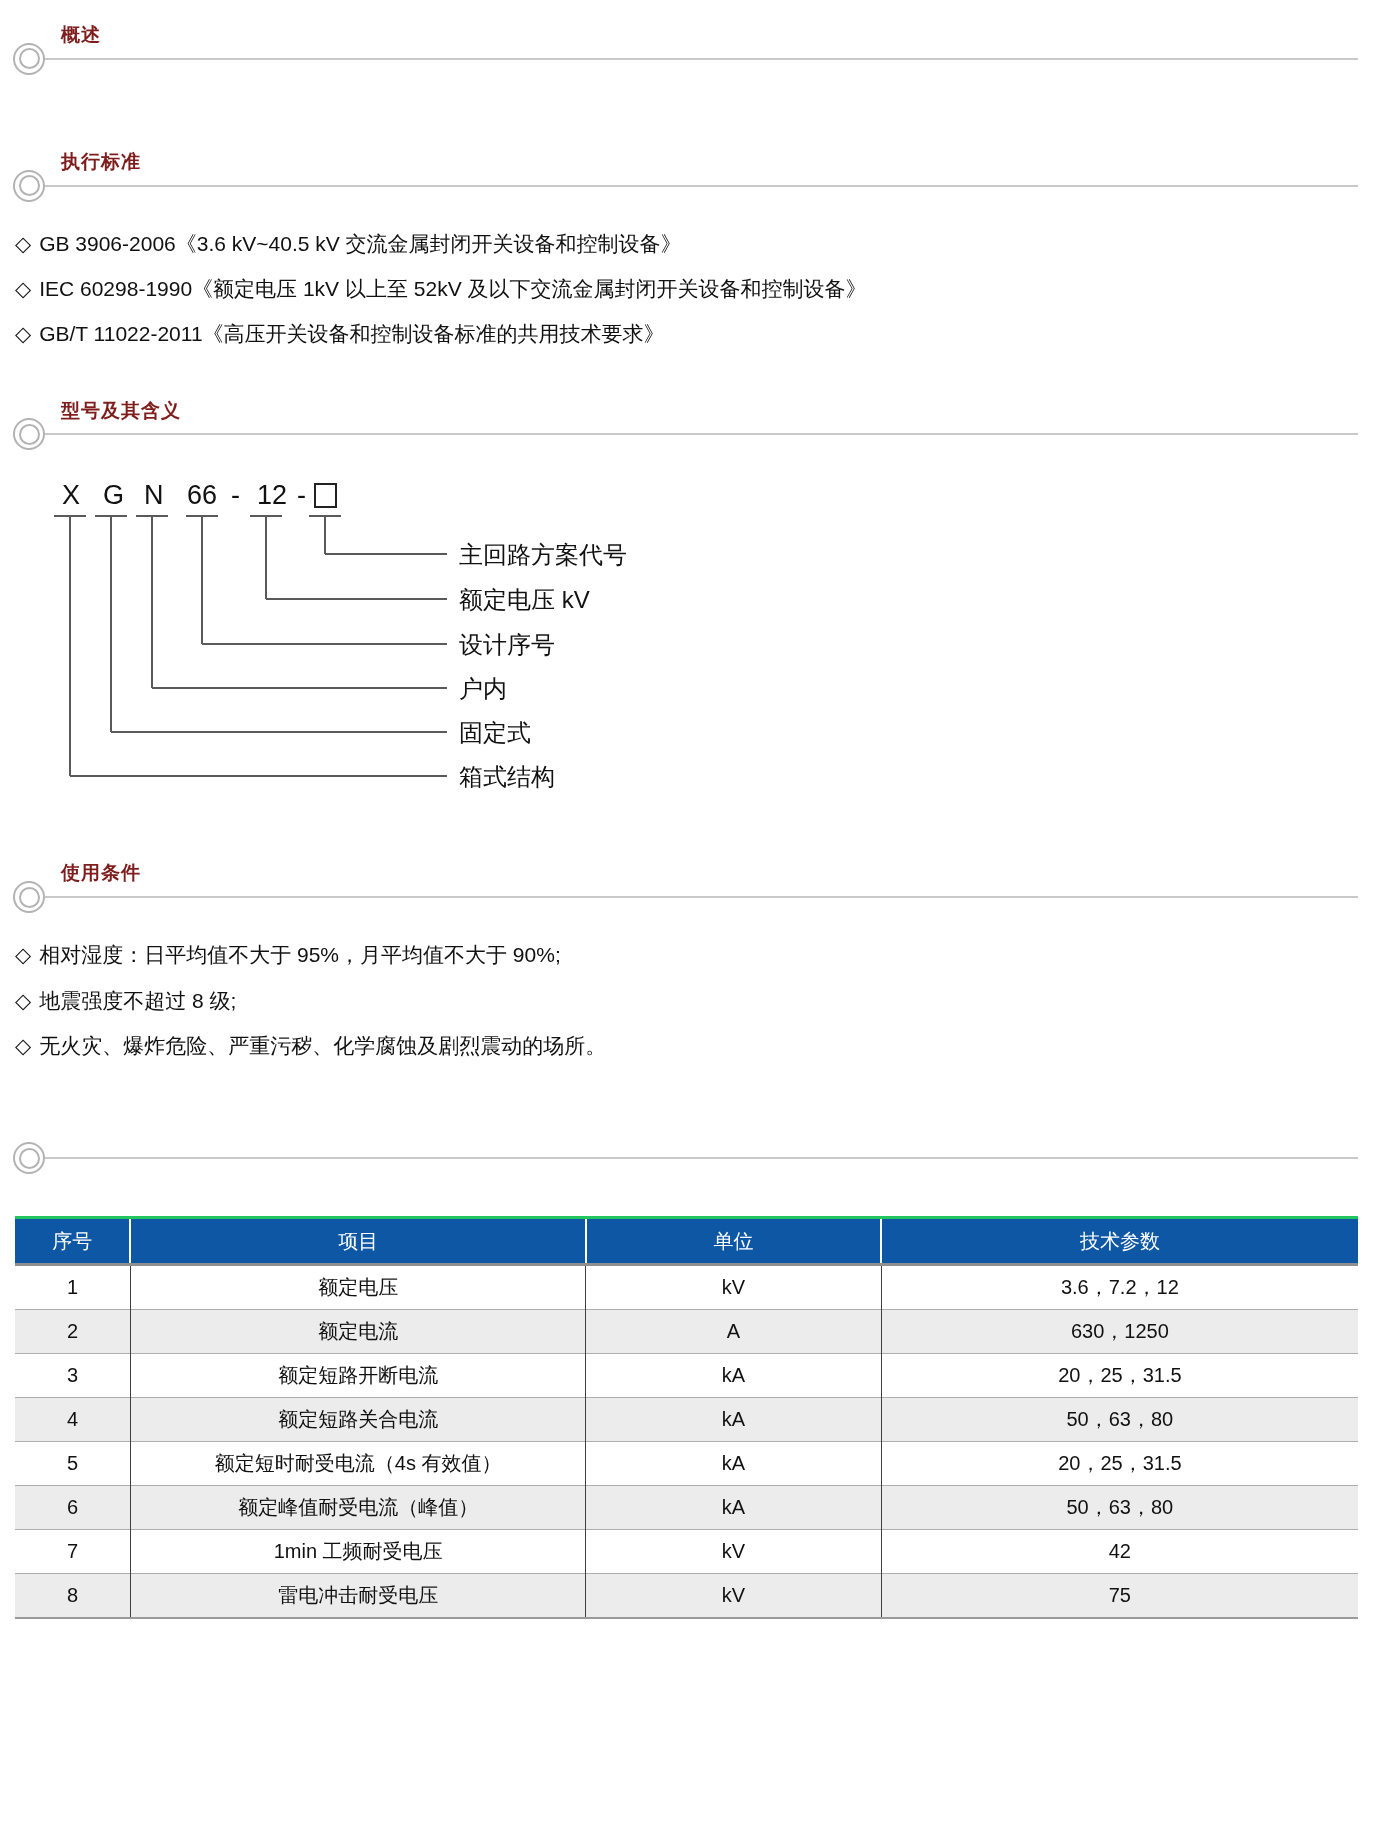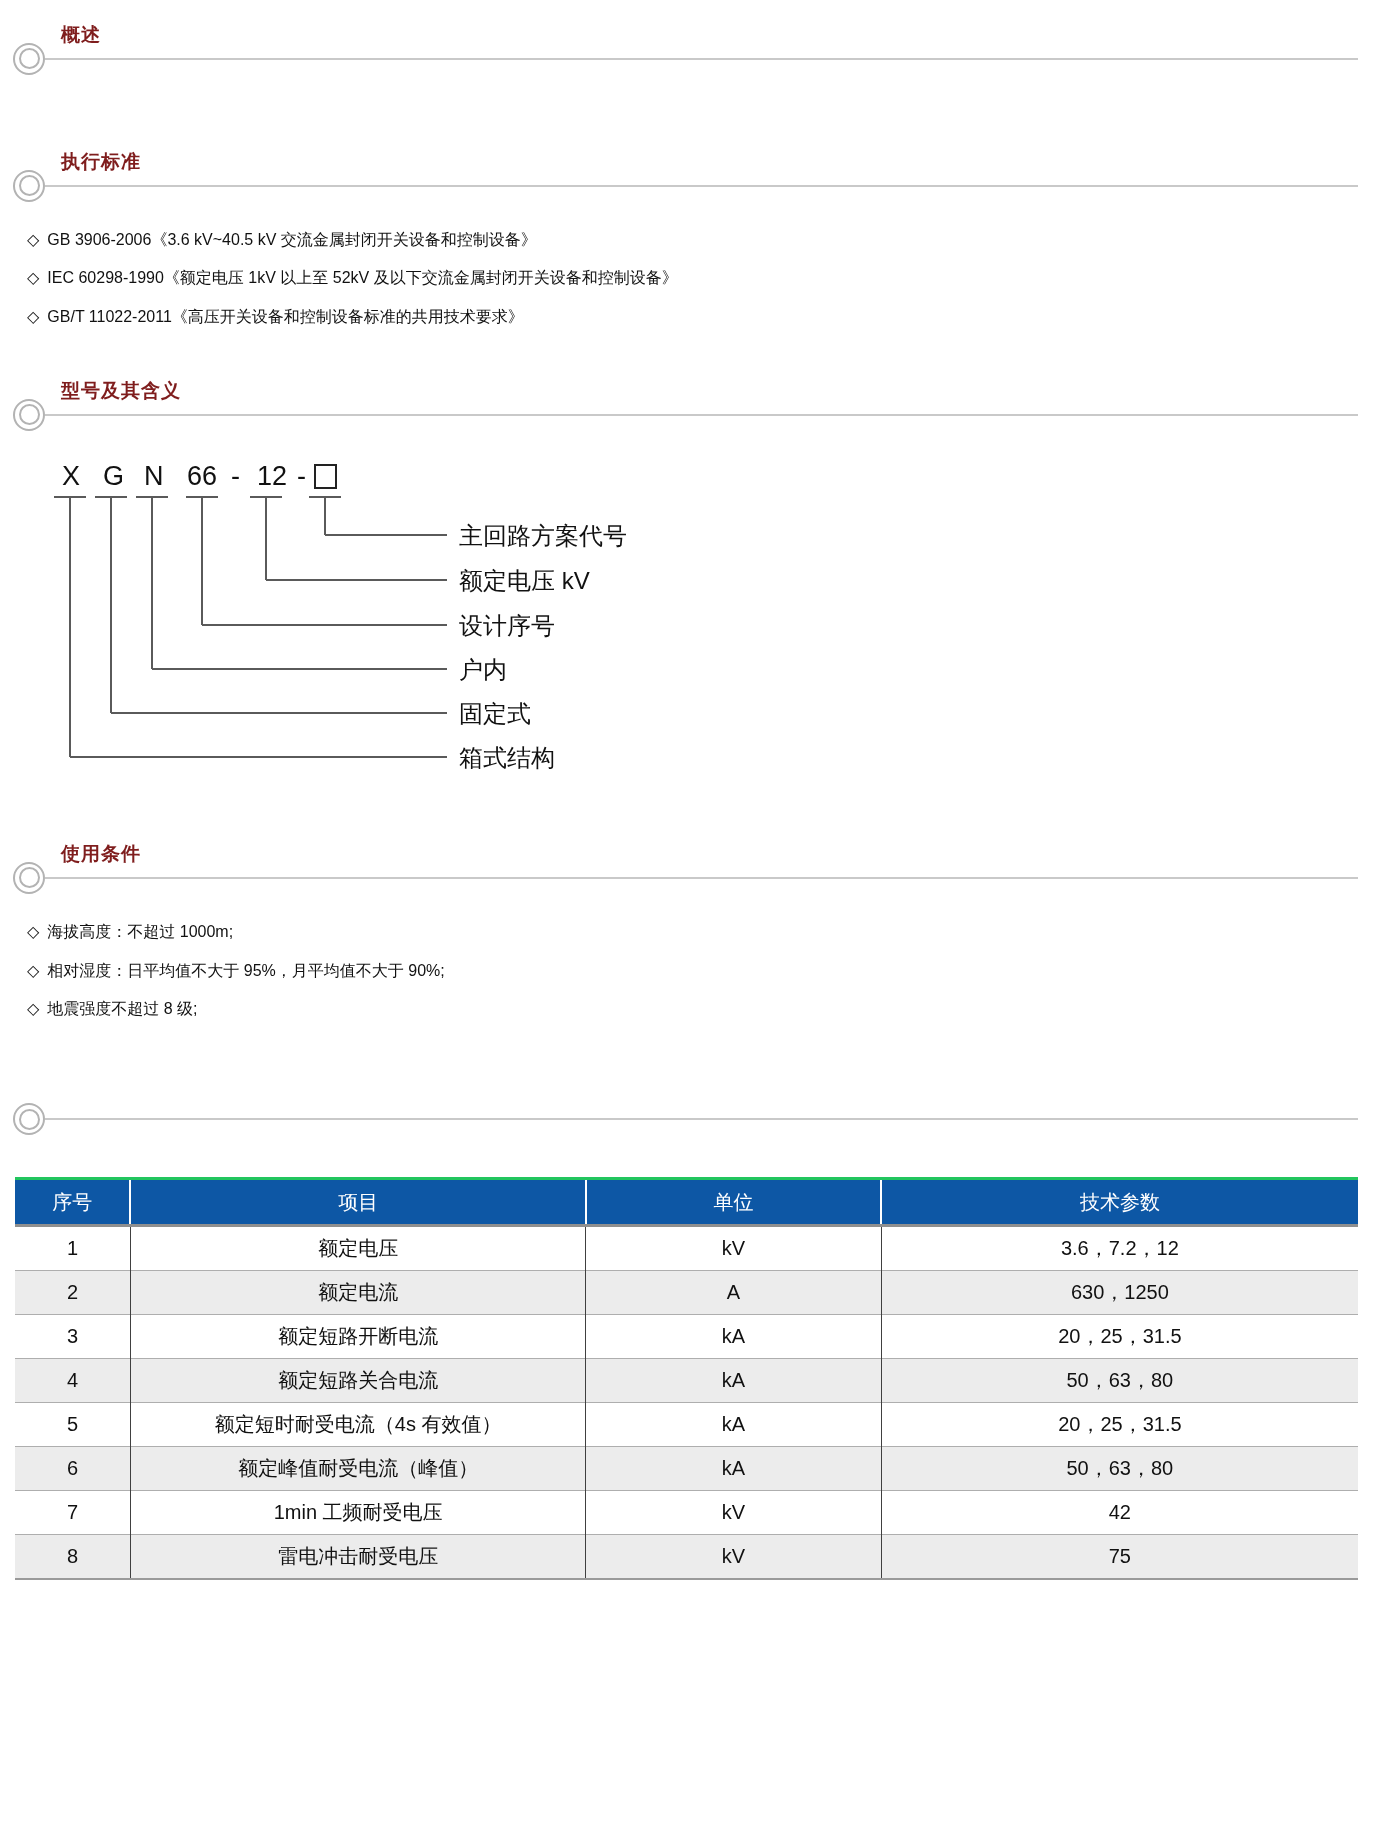--- a/index.html
+++ b/index.html
@@ -18,21 +18,21 @@
   .ring{
     width:28px;height:28px;border:2px solid #b3b3b3;border-radius:50%;
     display:flex;align-items:center;justify-content:center;background:#fff;flex:0 0 auto;
   }
   .ring::after{content:"";width:17px;height:17px;border:2px solid #b3b3b3;border-radius:50%;}
   .hline{flex:1;height:2px;background:#c9c9c9;}
   
   .para{margin:10px 0 0;font-size:21px;line-height:1.62;text-indent:42px;}
   
   .dlist{margin-top:26px;}
-  .dlist .list-item{font-size:16px;margin:0 0 18px 12px;line-height:1.3;}
+  .dlist .list-item{font-size:21px;margin:0 0 18px 0;line-height:1.3;}
   .dlist .bullet{margin-right:8px;}
   
   .sec-standards{margin-top:74px;}
   .sec-model{margin-top:52px;}
   .sec-conditions{margin-top:64px;}
   .sec-params{margin-top:86px;}
   
   .diagram-wrap{margin:22px 0 0 0;}
   
   .tbl-wrap{margin-top:40px;}
@@ -121,23 +121,23 @@
     </div>
   </div>
 
   <div class="sec sec-conditions">
     <h2 class="sec-title">使用条件</h2>
     <div class="divider">
       <span class="ring"></span>
       <span class="hline"></span>
     </div>
     <div class="dlist" id="conditions-list">
-        <div class="list-item"><span class="bullet">◇</span><span>海拔高度：不超过 1000m;</span></div>
         <div class="list-item"><span class="bullet">◇</span><span>相对湿度：日平均值不大于 95%，月平均值不大于 90%;</span></div>
         <div class="list-item"><span class="bullet">◇</span><span>地震强度不超过 8 级;</span></div>
+        <div class="list-item"><span class="bullet">◇</span><span>无火灾、爆炸危险、严重污秽、化学腐蚀及剧烈震动的场所。</span></div>
       </div>
   </div>
 
   <div class="sec sec-params">
     <div class="divider">
       <span class="ring"></span>
       <span class="hline"></span>
     </div>
     <div class="tbl-wrap">
       <table>

